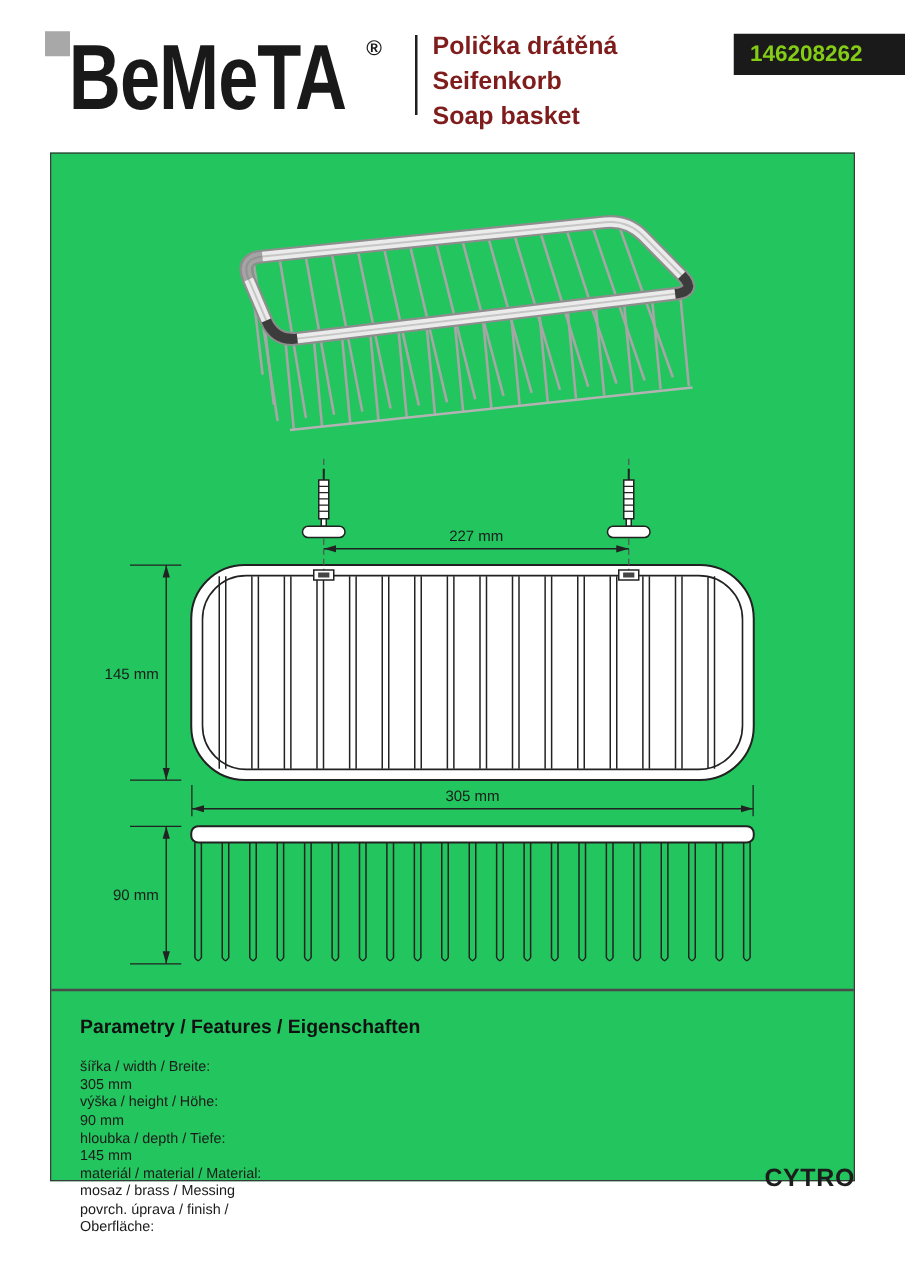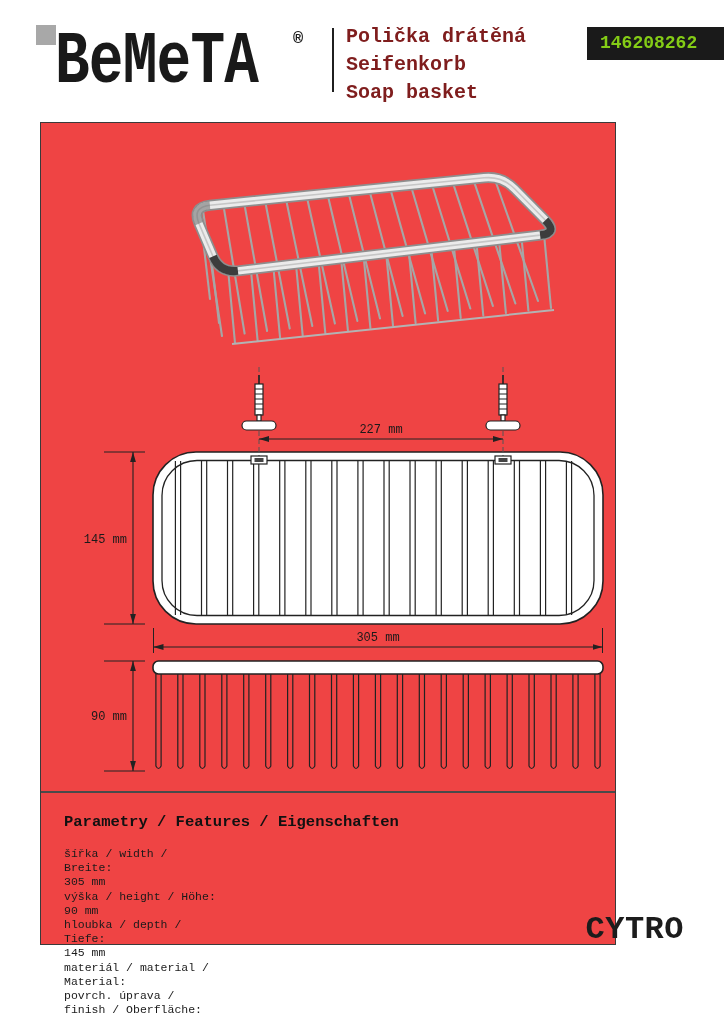--- a/index.html
+++ b/index.html
@@ -1,45 +1,45 @@
 <!DOCTYPE html>
 <html><head>
 <meta charset="utf-8">
 <style>
   html,body{margin:0;padding:0;background:#fff;}
   .page{position:relative;width:724px;height:1024px;background:#fff;overflow:hidden;
-        font-family:Liberation Mono, monospace;color:#1a1a1a;}
+        font-family:Liberation Sans, sans-serif;color:#1a1a1a;}
 
   
   .logo-square{position:absolute;left:36px;top:25px;width:20px;height:20px;background:#a8a8a8;}
   .brand{position:absolute;left:55px;top:33px;font-size:74px;font-weight:bold;line-height:58px;
          letter-spacing:-1px;transform:scaleX(.78);transform-origin:left top;color:#191919;white-space:nowrap;}
   .reg-mark{position:absolute;left:293px;top:29px;font-size:17px;font-weight:bold;color:#191919;}
   .hdr-divider{position:absolute;left:332px;top:28px;width:2px;height:64px;background:#1f1f1f;}
   .titles{position:absolute;left:346px;top:23px;}
   .titles div{font-size:20px;font-weight:bold;line-height:28px;color:#7f1d1d;}
   .code-badge{position:absolute;left:587px;top:27px;width:137px;height:33px;background:#1a1a1a;
               color:#84cc16;font-size:18px;font-weight:bold;line-height:33px;padding-left:13px;box-sizing:border-box;}
 
   
-  .content-box{position:absolute;left:40px;top:122px;width:576px;height:823px;
-               border:1.3px solid #3a3a3a;box-sizing:border-box;background:#ef4444;}
+  .content-box{position:absolute;left:40px;top:122px;width:644px;height:823px;
+               border:1.3px solid #3a3a3a;box-sizing:border-box;background:#22c55e;}
   #product-photo{position:absolute;left:125px;top:24px;}
   #tech-drawing{position:absolute;left:0px;top:240px;}
   .section-divider{position:absolute;left:0;top:668px;width:100%;height:1.5px;background:#4a4a4a;}
 
   
   .params{position:absolute;left:23px;top:690px;width:600px;}
   .params-title{margin:0 0 16px 0;font-size:15.5px;font-weight:bold;color:#111;}
   .param-row{display:flex;font-size:11.5px;line-height:14.2px;color:#1a1a1a;flex-direction:column;}
   .param-label{width:154px;}
   .param-value{flex:1;}
 
   
-  .cytro{position:absolute;right:40px;top:911px;font-size:32px;font-weight:bold;
+  .cytro{position:absolute;right:40px;top:932px;font-size:20px;font-weight:bold;
          letter-spacing:.5px;color:#1c1c1c;}
 
   
   .thin{stroke:#222;stroke-width:1;fill:none;}
   .dim-text{font-size:12px;fill:#1a1a1a;}
   .dash{stroke:#555;stroke-width:1;stroke-dasharray:5 3;fill:none;}
   .part{stroke:#222;stroke-width:1.2;fill:#fff;}
 </style>
 </head>
 <body>
@@ -254,20 +254,21 @@
       <div class="param-row">
         <span class="param-label">výška / height / Höhe:</span>
         <span class="param-value">90 mm</span>
       </div>
       <div class="param-row">
         <span class="param-label">hloubka / depth / Tiefe:</span>
         <span class="param-value">145 mm</span>
       </div>
       <div class="param-row">
         <span class="param-label">materiál / material / Material:</span>
+        <span class="param-value">mosaz / brass / Messing</span>
       </div>
       <div class="param-row">
         <span class="param-label">povrch. úprava / finish / Oberfläche:</span>
       </div>
     </div>
   </div>
 
   <div class="cytro">CYTRO</div>
 </div>
 

